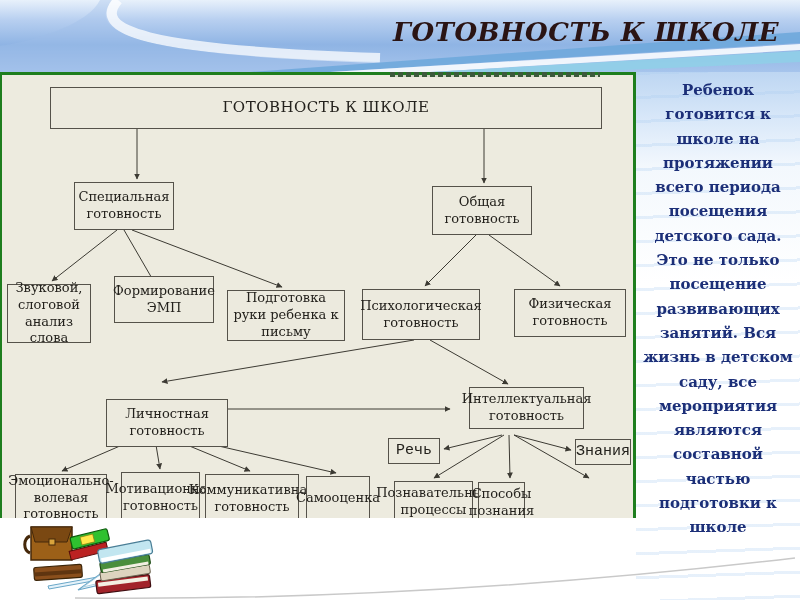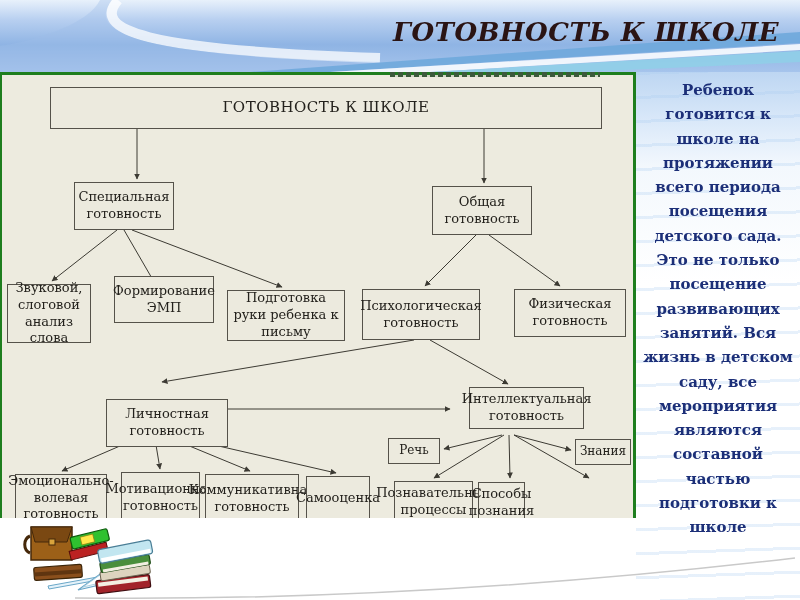--- a/index.html
+++ b/index.html
@@ -16,21 +16,21 @@
 
   
   #panel{position:absolute;left:0;top:72px;width:631px;height:446px;
     background:#edebdf;border:3px solid #1e7e1e;border-left-width:2px;}
   #micro-caption{position:absolute;left:388px;top:-3px;width:210px;height:5px;
     background:repeating-linear-gradient(90deg,#3c5a3c 0 5px,rgba(60,90,60,.15) 5px 8px);}
   .node{position:absolute;display:flex;align-items:center;justify-content:center;
     text-align:center;background:#ecead e0;background:#eceade;border:1px solid #55524a;
     color:#23211c;font-size:13px;line-height:1.3;padding:1px 2px;box-sizing:border-box;}
   .node.root{font-size:15px;letter-spacing:.5px;}
-  .node.small{font-size:12px;}
+  .node.small{font-size:15px;font-family:Liberation Mono, monospace;}
   #arrows{position:absolute;left:0;top:0;width:631px;height:446px;pointer-events:none;}
   #arrows line{stroke:#3c3a33;stroke-width:1;}
 
   
   #n-root {left:48px; top:12px; width:552px;height:42px;}
   #n-spec {left:72px; top:107px;width:100px;height:48px;}
   #n-obsh {left:430px;top:111px;width:100px;height:49px;}
   #n-zvuk {left:5px;  top:209px;width:84px; height:59px;}
   #n-emp  {left:112px;top:201px;width:100px;height:47px;}
   #n-ruka {left:225px;top:215px;width:118px;height:51px;}

